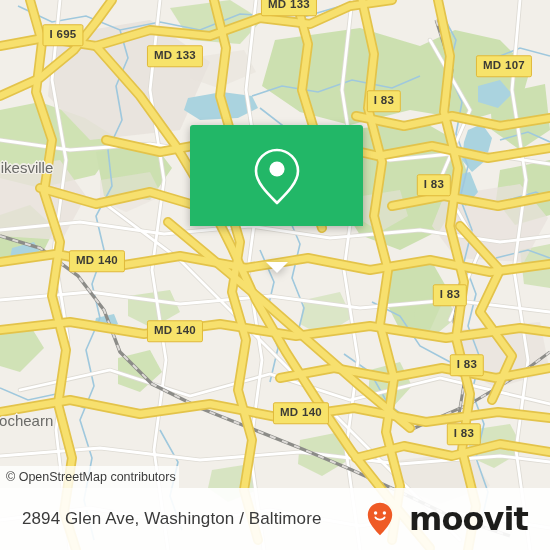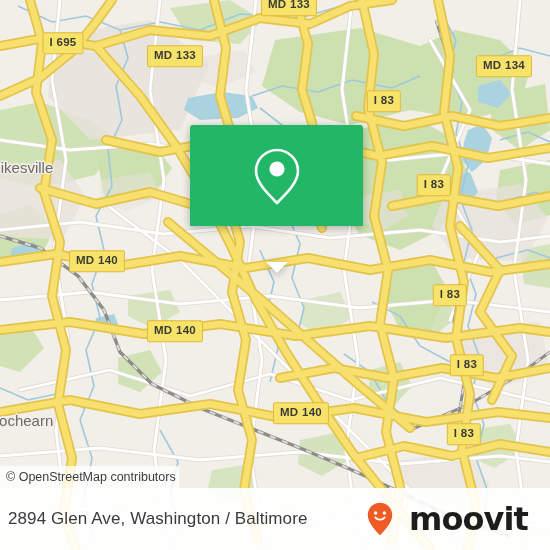--- a/index.html
+++ b/index.html
@@ -113,21 +113,21 @@
 
   
   #bottom-bar {
     position: absolute;
     left: 0; right: 0; bottom: 0;
     height: 62px;
     background: rgba(255,255,255,0.90);
     display: flex;
     align-items: center;
     justify-content: space-between;
-    padding: 0 22px 0 8px;
+    padding: 0 22px 0 22px;
   }
   #address-text {
     color: #3b3b3b;
     font-size: 17px;
     letter-spacing: .1px;
     white-space: nowrap;
     font-family: "Liberation Sans", sans-serif;
   }
   #moovit-logo {
     display: flex;
@@ -306,23 +306,23 @@
     </svg>
   </div>
 
   <div id="place-labels">
       <div class="place-label" style="left: 22px; top: 167px;">Pikesville</div>
       <div class="place-label" style="left: 22px; top: 420px;">Lochearn</div>
     </div>
 
   <div id="shields">
       <div class="shield" style="left: 289px; top: 5px;">MD 133</div>
-      <div class="shield" style="left: 63px; top: 43px;">I 695</div>
+      <div class="shield" style="left: 63px; top: 35px;">I 695</div>
       <div class="shield" style="left: 175px; top: 56px;">MD 133</div>
-      <div class="shield" style="left: 504px; top: 66px;">MD 134</div>
+      <div class="shield" style="left: 504px; top: 66px;">MD 107</div>
       <div class="shield" style="left: 384px; top: 101px;">I 83</div>
       <div class="shield" style="left: 434px; top: 185px;">I 83</div>
       <div class="shield" style="left: 97px; top: 261px;">MD 140</div>
       <div class="shield" style="left: 450px; top: 295px;">I 83</div>
       <div class="shield" style="left: 175px; top: 331px;">MD 140</div>
       <div class="shield" style="left: 467px; top: 365px;">I 83</div>
       <div class="shield" style="left: 301px; top: 413px;">MD 140</div>
       <div class="shield" style="left: 464px; top: 434px;">I 83</div>
     </div>
 

